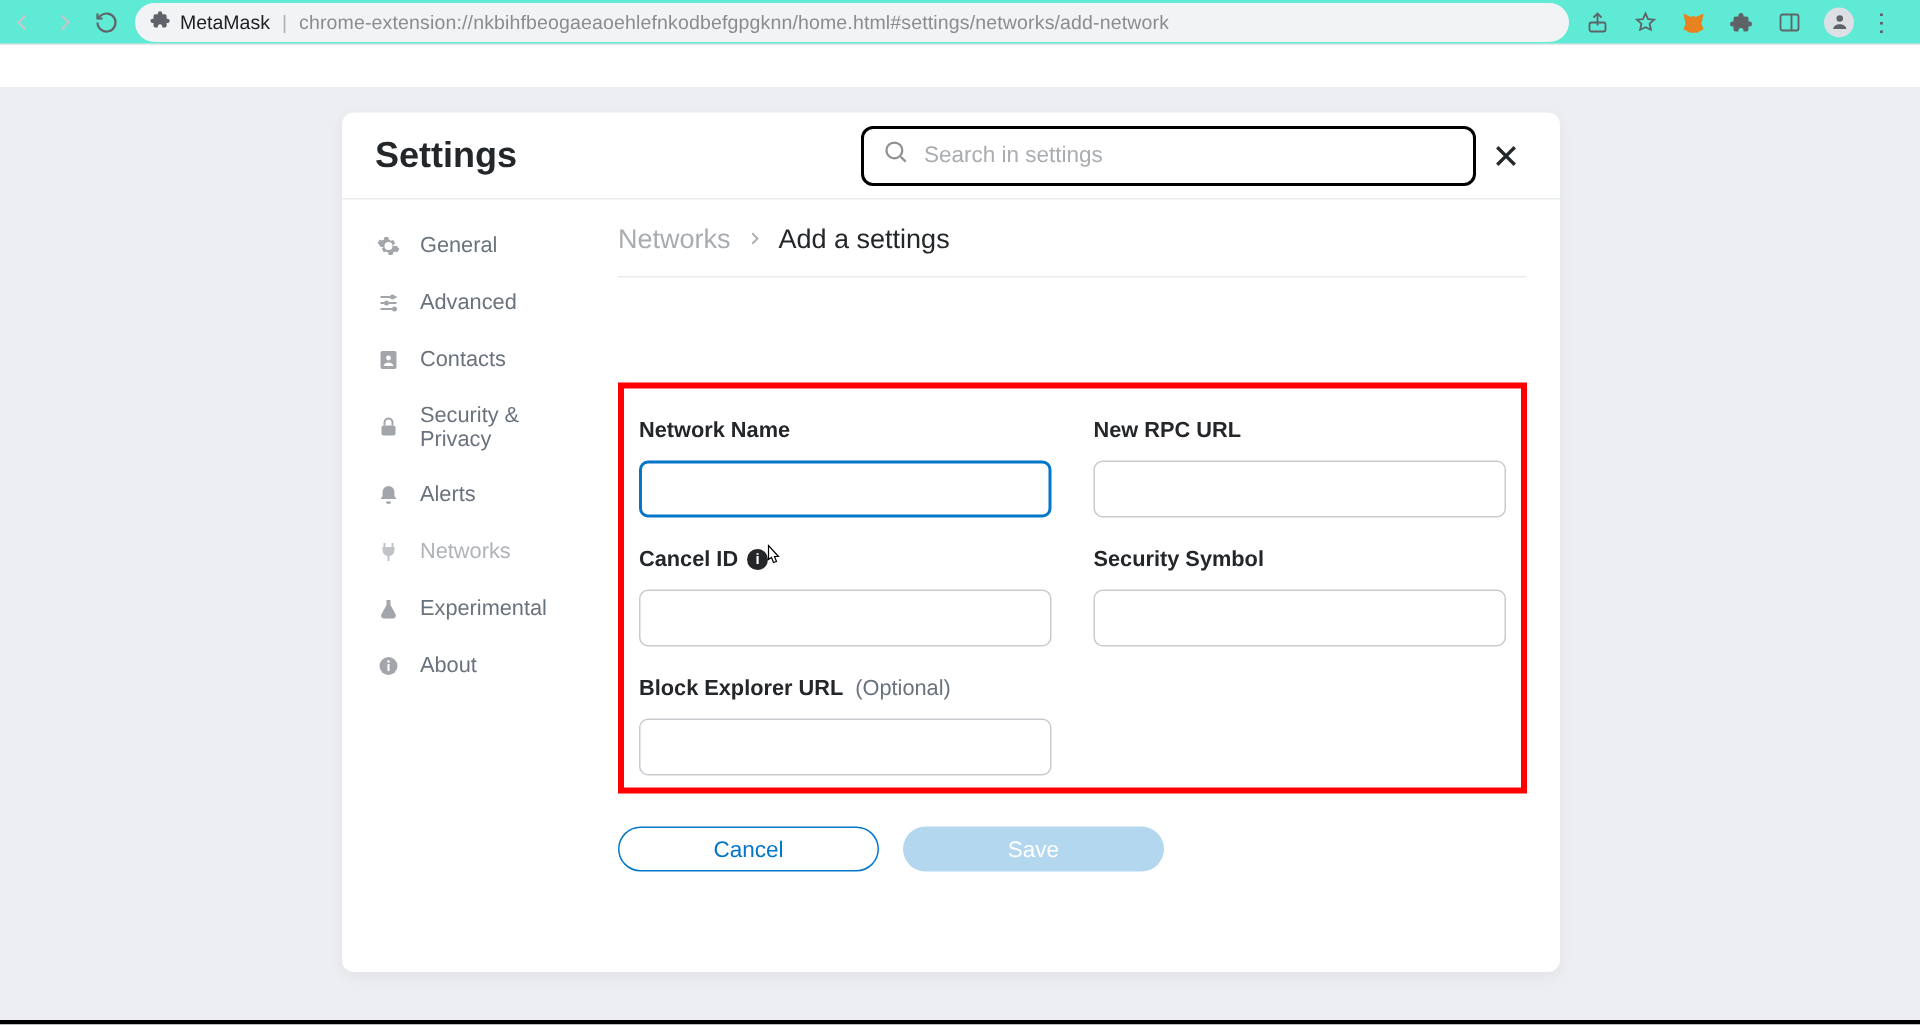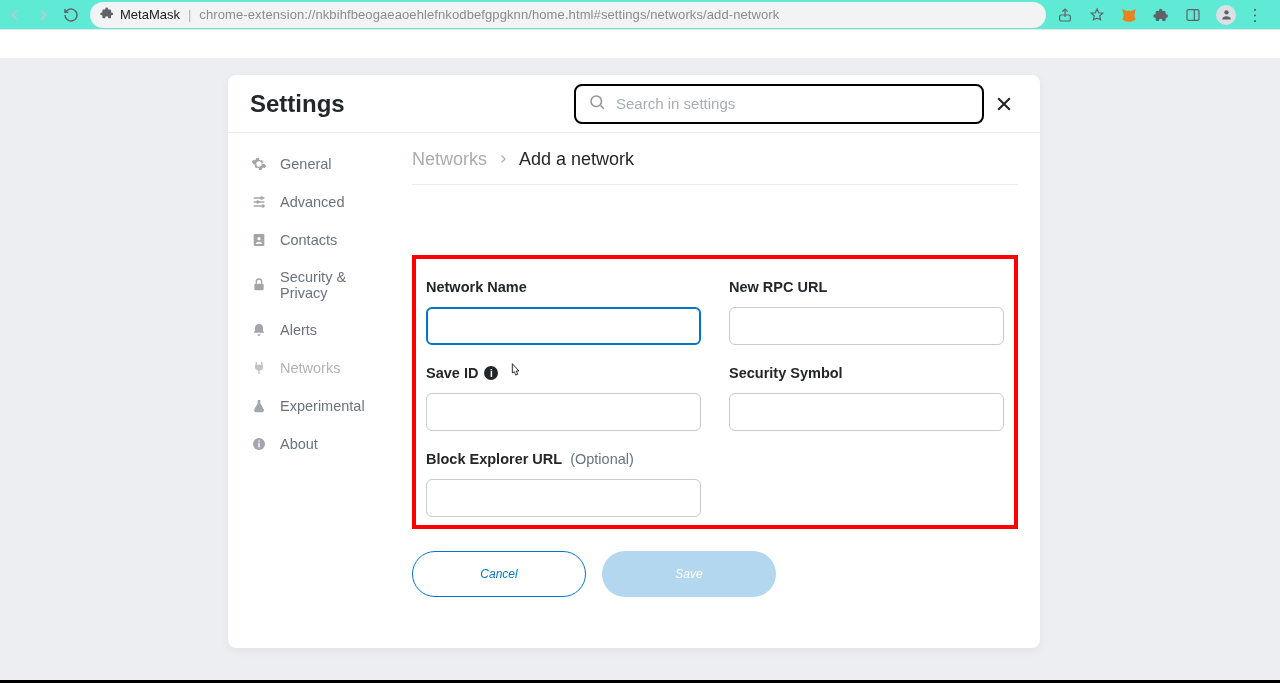--- a/index.html
+++ b/index.html
@@ -122,26 +122,25 @@
     border-radius:6px;
     padding:0 10px;
     font-size:14px;
     outline:none;
     background:#fff;
   }
   .field-input.focused { border:2px solid #0376c9; }
 
   .buttons { display:flex; gap:16px; margin-top:22px; }
   .btn {
-    height:46px; width:174px;
+    height:30px; width:174px;
     border-radius:24px;
-    font-size:12px; font-weight:500;
+    font-size:15px; font-weight:500;
     display:flex; align-items:center; justify-content:center;
     cursor:pointer;
-    font-style:italic;
   }
   .btn-cancel { border:1.5px solid #0376c9; color:#0376c9; background:#fff; }
   .btn-save { border:none; background:#b3d7ef; color:#fff; cursor:default; }
 
   
   .cursor-ptr {
     position:absolute;
     left:117px; top:228px;
     width:16px; height:20px;
     pointer-events:none;
@@ -322,36 +321,36 @@
       </div>
 
       <div class="main">
         <div class="crumbs">
           <span class="crumb-root">Networks</span>
           <span class="crumb-sep">
             <svg width="12" height="12" viewBox="0 0 24 24" fill="none" stroke="currentColor" stroke-width="2.4">
                 <path d="M9 5l7 7-7 7"></path>
               </svg>
           </span>
-          <span class="crumb-leaf">Add a network</span>
+          <span class="crumb-leaf">Add a settings</span>
         </div>
 
         <div class="highlight-box">
           <div class="form-grid">
             <div class="field">
               <div class="field-label">Network Name</div>
               <input class="field-input focused" type="text" style="">
             </div>
             <div class="field">
               <div class="field-label">New RPC URL</div>
               <input class="field-input" type="text" style="">
             </div>
             <div class="field">
               <div class="field-label">
-                <span>Save ID</span>
+                <span>Cancel ID</span>
                 <span class="info-ico">i</span>
               </div>
               <input class="field-input" type="text" style="">
             </div>
             <div class="field">
               <div class="field-label">Security Symbol</div>
               <input class="field-input" type="text" style="">
             </div>
             <div class="field">
               <div class="field-label">

